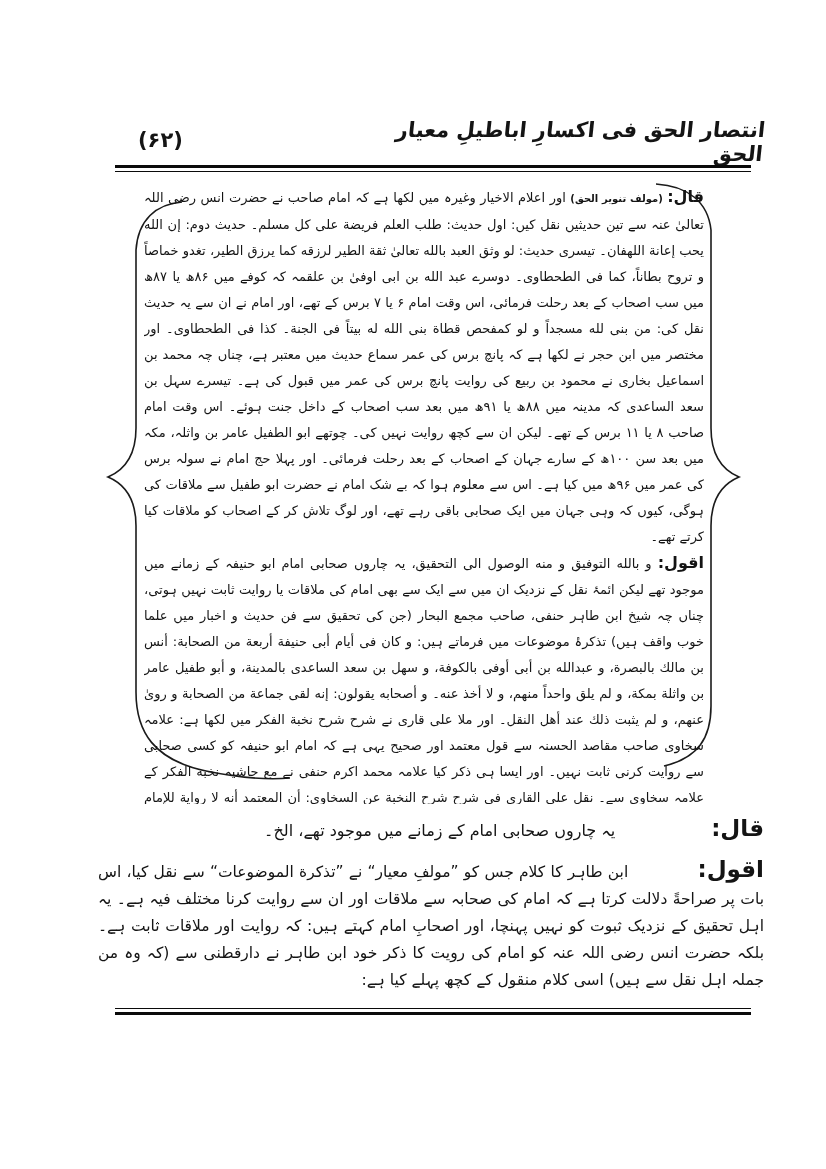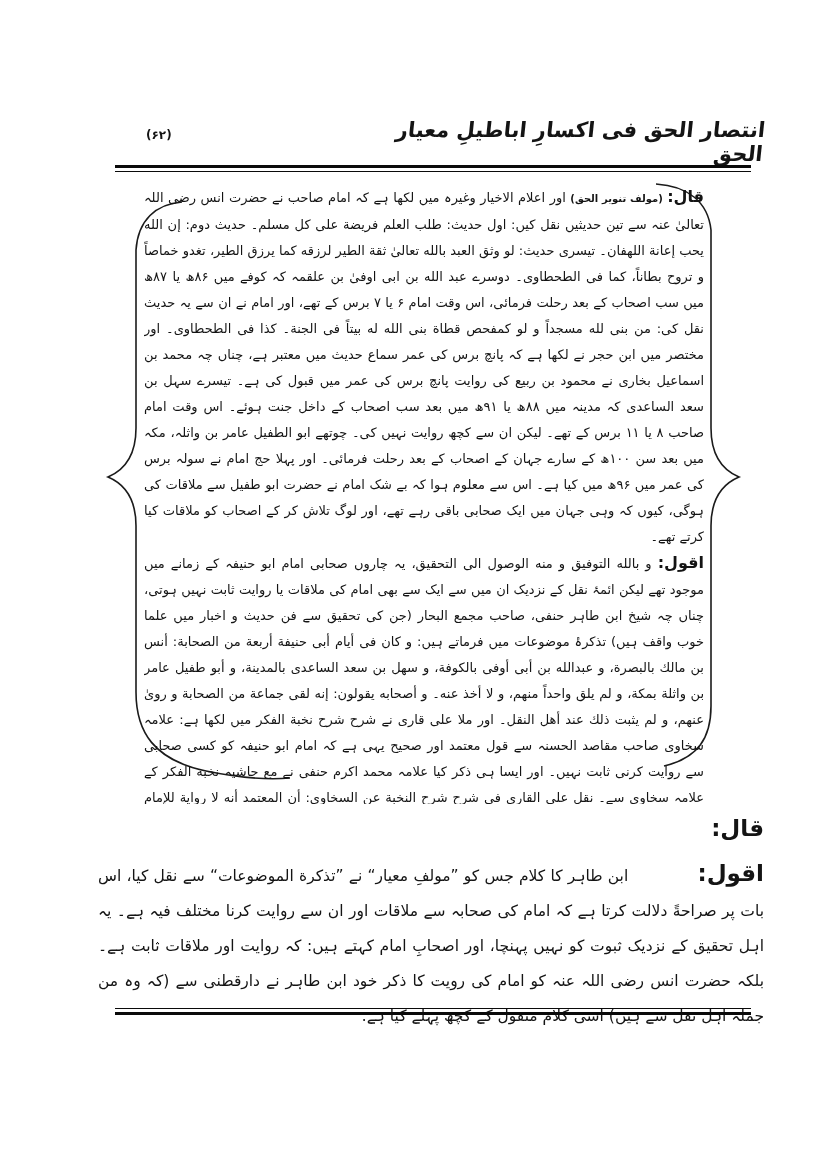--- a/index.html
+++ b/index.html
@@ -12,22 +12,22 @@
   .page{position:absolute;inset:0;}
 
   
   .hdr-title{
     position:absolute;top:118px;right:62px;width:420px;
     text-align:right;direction:rtl;
     font-weight:bold;font-size:21px;letter-spacing:-0.5px;
     transform:skewX(-6deg);
   }
   .hdr-pagenum{
-    position:absolute;top:128px;left:146px;
-    font-size:12px;font-weight:bold;direction:rtl;
+    position:absolute;top:128px;left:138px;
+    font-size:21px;font-weight:bold;direction:rtl;
   }
   .rule{position:absolute;left:115px;width:636px;height:3px;}
   .rule-top{top:165px;border-top:3px solid #0a0a0a;border-bottom:1px solid #0a0a0a;}
   .rule-bottom{top:1008px;border-top:1px solid #0a0a0a;border-bottom:3px solid #0a0a0a;}
 
   
   .quote-wrap{
     position:absolute;top:176px;left:90px;width:668px;height:634px;
   }
   .quote-frame{position:absolute;inset:0;pointer-events:none;}
@@ -46,21 +46,21 @@
   }
   .big-label{
     font-weight:bold;font-size:23px;white-space:nowrap;
   }
   .qala2 .line-txt{
     font-size:16px;margin-right:96px;
   }
   .aqulu2{
     position:absolute;top:856px;right:62px;left:98px;
     direction:rtl;text-align:justify;
-    font-size:15.5px;line-height:35px;
+    font-size:15.5px;line-height:27px;
   }
   .aqulu2 .big-label{margin-left:64px;}
 </style>
 </head>
 <body>
 
 <div class="page">
 
   <div class="hdr-title">انتصار الحق فی اکسارِ اباطیلِ معیار الحق</div>
   <div class="hdr-pagenum">(۶۲)</div>
@@ -83,20 +83,21 @@
       <span>اور اعلام الاخیار وغیرہ میں لکھا ہے کہ امام صاحب نے حضرت انس رضی اللہ تعالیٰ عنہ سے تین حدیثیں نقل کیں: اول حدیث: طلب العلم فریضة علی کل مسلم۔ حدیث دوم: إن الله یحب إعانة اللهفان۔ تیسری حدیث: لو وثق العبد بالله تعالیٰ ثقة الطیر لرزقه کما یرزق الطیر، تغدو خماصاً و تروح بطاناً، کما فی الطحطاوی۔ دوسرے عبد الله بن ابی اوفیٰ بن علقمہ کہ کوفے میں ۸۶ھ یا ۸۷ھ میں سب اصحاب کے بعد رحلت فرمائی، اس وقت امام ۶ یا ۷ برس کے تھے، اور امام نے ان سے یہ حدیث نقل کی: من بنى لله مسجداً و لو کمفحص قطاة بنى الله له بیتاً فی الجنة۔ کذا فی الطحطاوی۔ اور مختصر میں ابن حجر نے لکھا ہے کہ پانچ برس کی عمر سماع حدیث میں معتبر ہے، چناں چہ محمد بن اسماعیل بخاری نے محمود بن ربیع کی روایت پانچ برس کی عمر میں قبول کی ہے۔ تیسرے سہل بن سعد الساعدی کہ مدینہ میں ۸۸ھ یا ۹۱ھ میں بعد سب اصحاب کے داخل جنت ہوئے۔ اس وقت امام صاحب ۸ یا ۱۱ برس کے تھے۔ لیکن ان سے کچھ روایت نہیں کی۔ چوتھے ابو الطفیل عامر بن واثلہ، مکہ میں بعد سن ۱۰۰ھ کے سارے جہان کے اصحاب کے بعد رحلت فرمائی۔ اور پہلا حج امام نے سولہ برس کی عمر میں ۹۶ھ میں کیا ہے۔ اس سے معلوم ہوا کہ بے شک امام نے حضرت ابو طفیل سے ملاقات کی ہوگی، کیوں کہ وہی جہان میں ایک صحابی باقی رہے تھے، اور لوگ تلاش کر کے اصحاب کو ملاقات کیا کرتے تھے۔</span>
       <br>
       <span class="q-label">اقول:</span>
       <span>و بالله التوفیق و منه الوصول الی التحقیق، یہ چاروں صحابی امام ابو حنیفہ کے زمانے میں موجود تھے لیکن ائمۂ نقل کے نزدیک ان میں سے ایک سے بھی امام کی ملاقات یا روایت ثابت نہیں ہوتی، چناں چہ شیخ ابن طاہر حنفی، صاحب مجمع البحار (جن کی تحقیق سے فن حدیث و اخبار میں علما خوب واقف ہیں) تذکرۂ موضوعات میں فرماتے ہیں: و کان فی أیام أبی حنیفة أربعة من الصحابة: أنس بن مالك بالبصرة، و عبدالله بن أبی أوفی بالکوفة، و سهل بن سعد الساعدی بالمدینة، و أبو طفیل عامر بن واثلة بمکة، و لم یلق واحداً منهم، و لا أخذ عنه۔ و أصحابه یقولون: إنه لقی جماعة من الصحابة و روىٰ عنهم، و لم یثبت ذلك عند أهل النقل۔ اور ملا علی قاری نے شرح شرح نخبة الفکر میں لکھا ہے: علامہ سخاوی صاحب مقاصد الحسنہ سے قول معتمد اور صحیح یہی ہے کہ امام ابو حنیفہ کو کسی صحابی سے روایت کرنی ثابت نہیں۔ اور ایسا ہی ذکر کیا علامہ محمد اکرم حنفی نے مع حاشیہ نخبة الفکر کے علامہ سخاوی سے۔ نقل علی القاری فی شرح شرح النخبة عن السخاوی: أن المعتمد أنه لا روایة للإمام عن أحد من الصحابة لصغره فی زمن إدراکه إیاهم، انتهى کلامه۔ و ذکر محمد أکرم الحنفی فی إمعان النظر فی توضیح نخبة الفکر، فی ذکر قلة الوسائط فی الروایة: منها الثلاثیات للبخاری والثنائیات فی موطا الإمام مالك، و الوحدان فی حدیث الإمام أبی حنیفة، قال العلامة السخاوی: لکن الأخیر بسند غیر مقبول إذ المعتمد أنه لا روایة للإمام أبی حنیفة عن أحد من الصحابة۔ اور قاضی علامہ شمس الدین ابن خلکان نے بھی ایسا ہی افادہ فرمایا ہے، چناں چہ وفیات الاعیان میں فرماتے ہیں: و أدرك أبو حنیفة أربعة من الصحابة رضوان الله علیهم أجمعین، و هم: أنس بن مالك بالبصرة، و عبدالله بن أبی اوفی بالکوفة، و سهل بن سعد الساعدی بالمدینة، و أبو طفیل عامر بن واثلة بمکة، و لم یلق واحداً منهم، و لا أخذ عنهم۔ و أصحابه یقولون: لقی جماعة</span>
       
     </div>
   </div>
 
   <div class="qala2">
     <span class="big-label">قال:</span>
+    <span class="line-txt">یہ چاروں صحابی امام کے زمانے میں موجود تھے، الخ۔</span>
   </div>
 
   <div class="aqulu2">
     <span class="big-label">اقول:</span>
     <span>ابن طاہر کا کلام جس کو ”مولفِ معیار“ نے ”تذکرة الموضوعات“ سے نقل کیا، اس بات پر صراحةً دلالت کرتا ہے کہ امام کی صحابہ سے ملاقات اور ان سے روایت کرنا مختلف فیہ ہے۔ یہ اہل تحقیق کے نزدیک ثبوت کو نہیں پہنچا، اور اصحابِ امام کہتے ہیں: کہ روایت اور ملاقات ثابت ہے۔ بلکہ حضرت انس رضی اللہ عنہ کو امام کی رویت کا ذکر خود ابن طاہر نے دارقطنی سے (کہ وہ من جملہ اہل نقل سے ہیں) اسی کلام منقول کے کچھ پہلے کیا ہے:</span>
   </div>
 
   <div class="rule rule-bottom"></div>
 
 </div>

